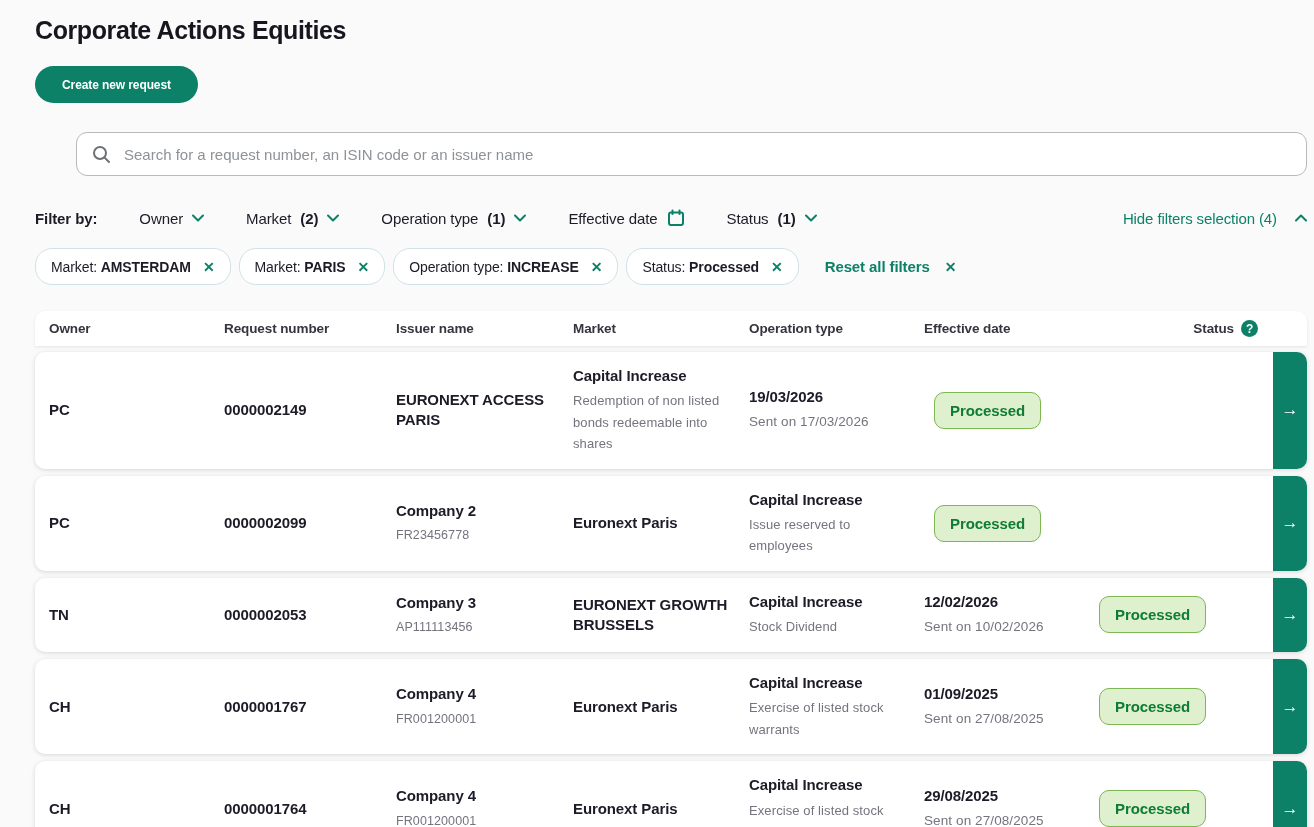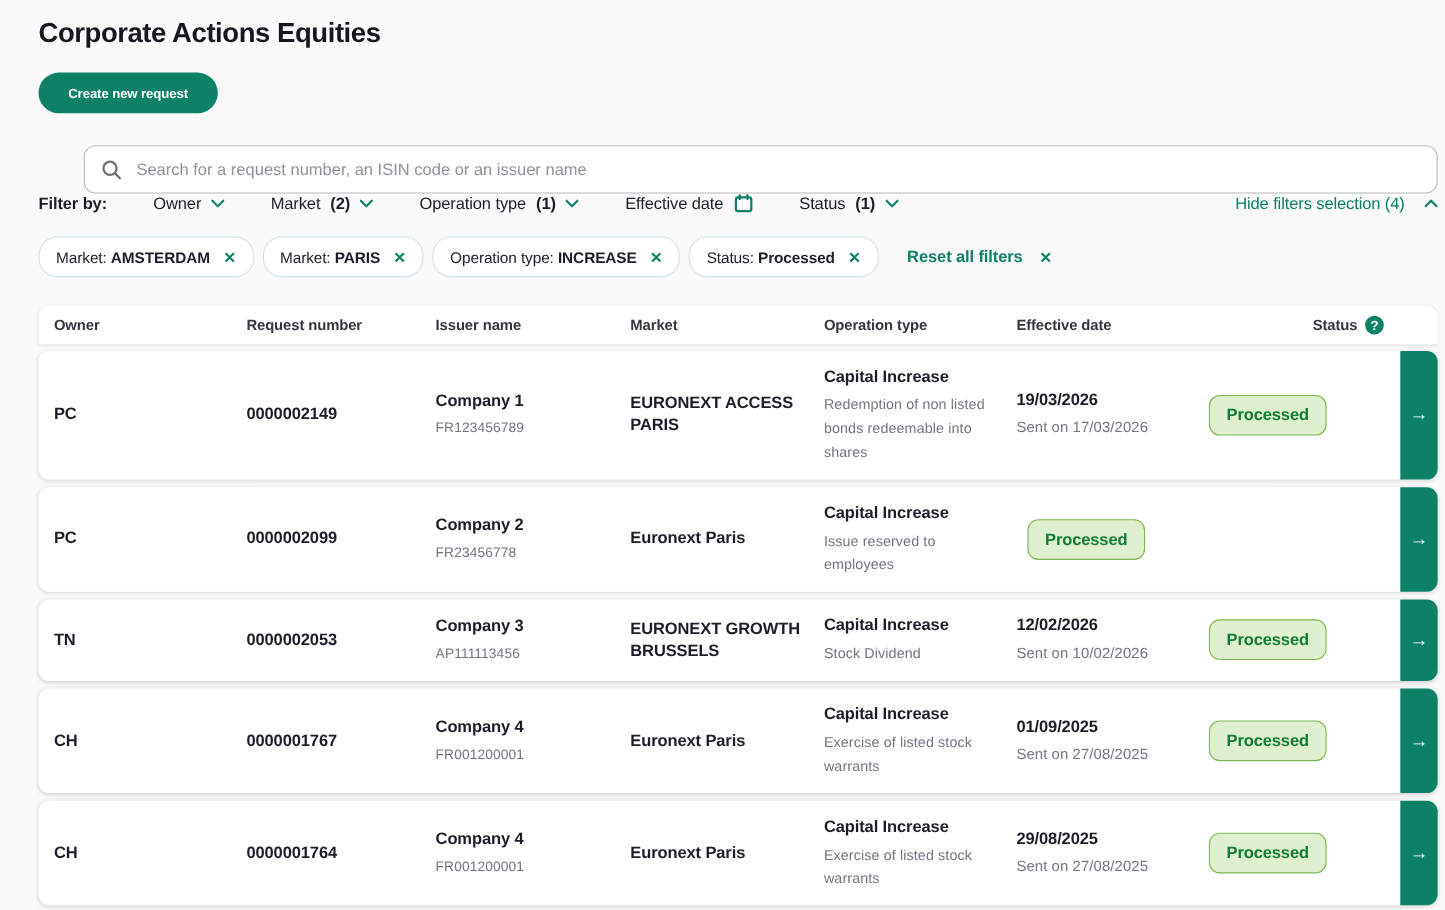--- a/index.html
+++ b/index.html
@@ -38,21 +38,21 @@
     padding:0 15px;
     margin-left:41px;
   }
   .search-box input{
     flex:1;border:none;outline:none;font-size:15px;font-family:inherit;
     color:var(--text-dark);background:transparent;
   }
   .search-box input::placeholder{color:#8e9296;}
 
   
-  .filter-bar{display:flex;align-items:center;}
+  .filter-bar{margin-top:33px;display:flex;align-items:center;}
   .filter-bar-left{display:flex;align-items:center;gap:42px;flex:1;}
   .filter-by-label{font-weight:700;font-size:15px;}
   .filter-item{display:flex;align-items:center;gap:9px;font-size:15px;cursor:pointer;}
   .filter-item .count{font-weight:700;}
   .filter-item .count:empty{display:none;margin:0;}
   .hide-filters{display:flex;align-items:center;gap:18px;color:var(--accent);
     font-weight:400;font-size:15px;cursor:pointer;}
 
   
   .chips-row{margin-top:21px;display:flex;align-items:center;gap:8px;}
@@ -269,24 +269,20 @@
     <div>
   <div class="row-card">
     <div class="grid-cols">
       <div class="cell">
         <div class="primary">PC</div>
       </div>
       <div class="cell">
         <div class="primary">0000002149</div>
       </div>
       <div class="cell">
-        <div class="primary">Company 1</div>
-        <div class="secondary">FR123456789</div>
-      </div>
-      <div class="cell">
         <div class="primary">EURONEXT ACCESS PARIS</div>
       </div>
       <div class="cell op">
         <div class="primary">Capital Increase</div>
         <div class="secondary">Redemption of non listed bonds redeemable into shares</div>
       </div>
       <div class="cell date">
         <div class="primary">19/03/2026</div>
         <div class="secondary">Sent on 17/03/2026</div>
       </div>

